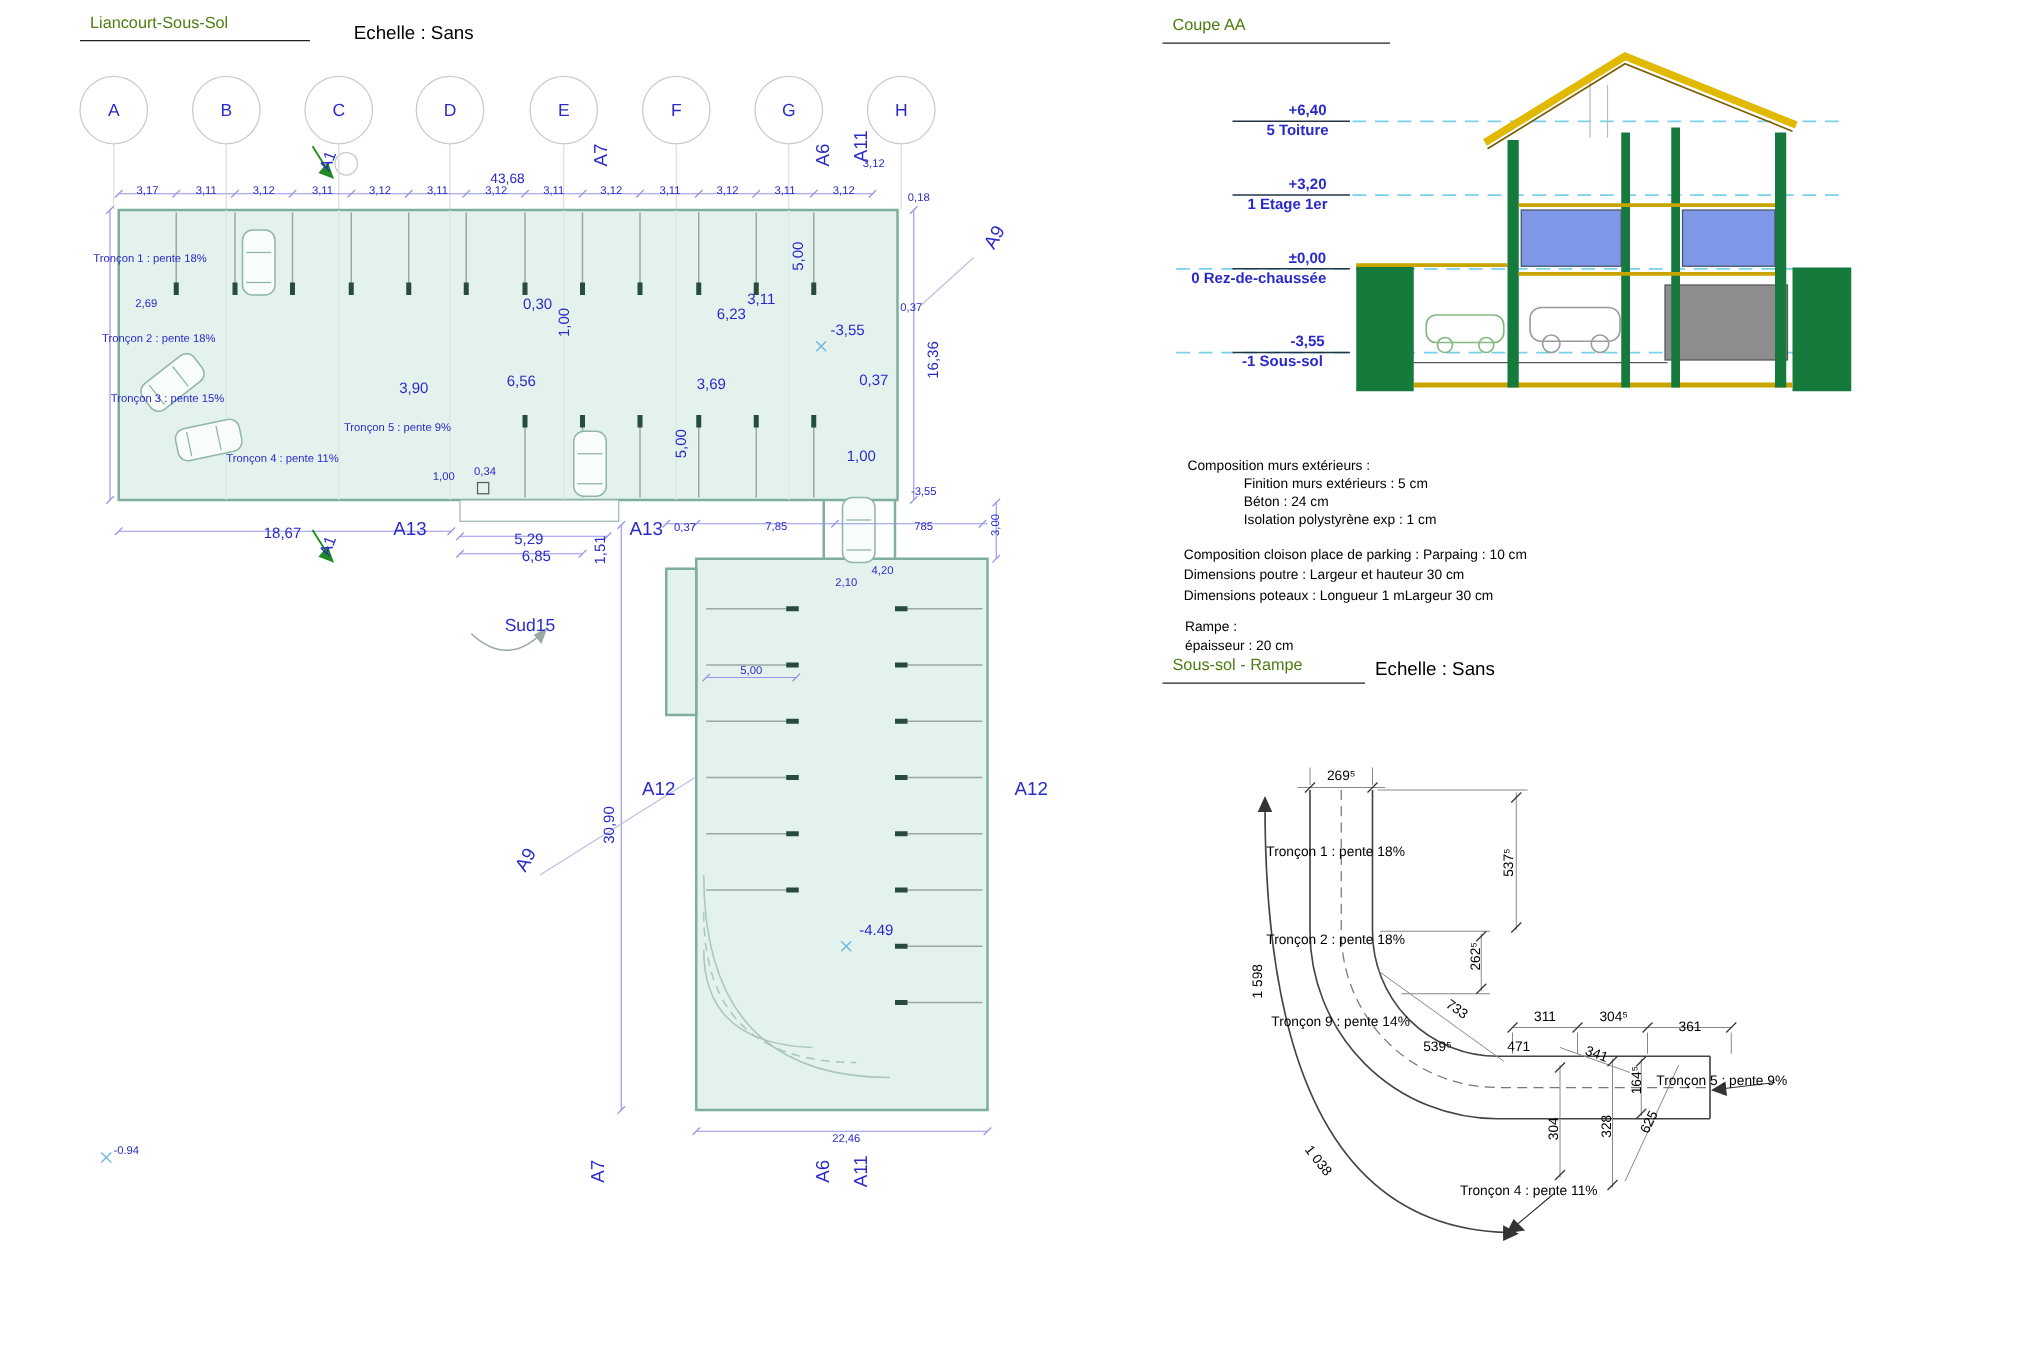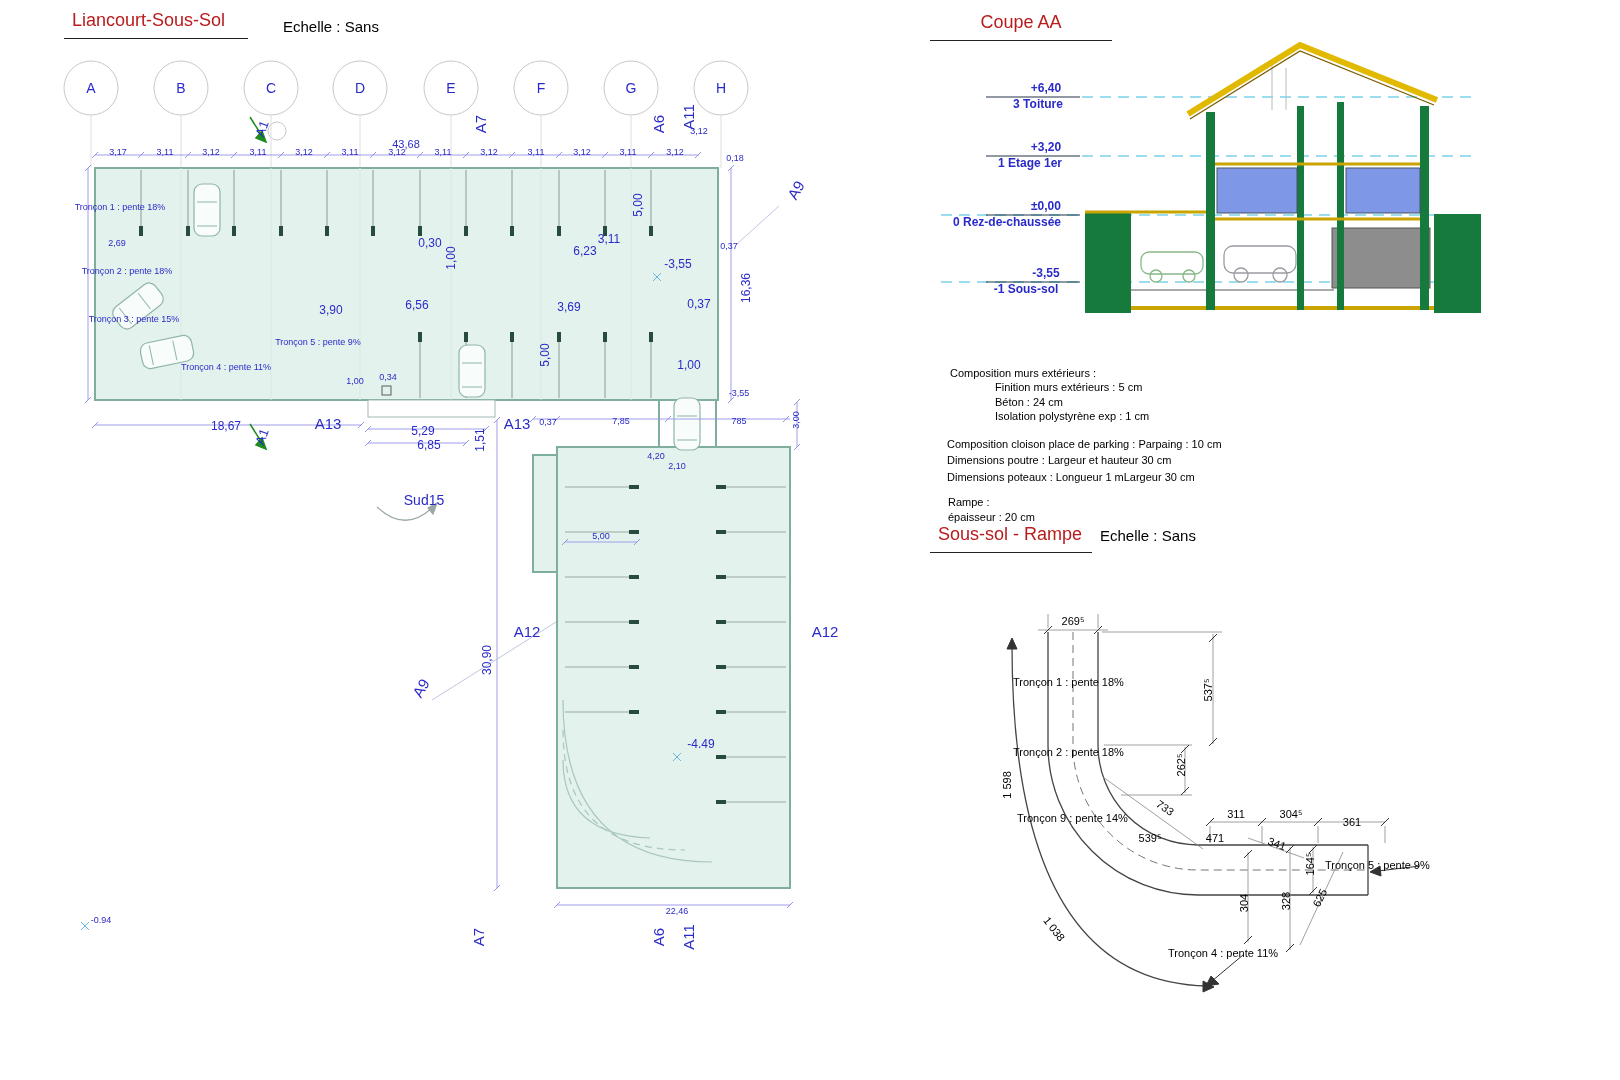--- a/index.html
+++ b/index.html
@@ -10,21 +10,21 @@
   .k{color:#000}
   .b{font-weight:bold}
   .s9{font-size:9px}.s11{font-size:11px}.s13{font-size:13px}.s14{font-size:14px}.s15{font-size:15px}
   .r90{transform:translate(-50%,-50%) rotate(-90deg)}
   .rm60{transform:translate(-50%,-50%) rotate(-60deg)}
   .rm70{transform:translate(-50%,-50%) rotate(-70deg)}
   .r35{transform:translate(-50%,-50%) rotate(35deg)}
   .r20{transform:translate(-50%,-50%) rotate(20deg)}
   .rm64{transform:translate(-50%,-50%) rotate(-64deg)}
   .r52{transform:translate(-50%,-50%) rotate(52deg)}
-  .title{position:absolute;color:#b91c1c;font-size:18px;border-bottom:1.5px solid #222;padding:0 8px 7px 8px;white-space:nowrap}
+  .title{position:absolute;color:#4d7c0f;font-size:13px;border-bottom:1.5px solid #222;padding:0 8px 7px 8px;white-space:nowrap}
   svg{position:absolute;left:0;top:0}
 </style>
 </head>
 <body>
 
 <div id="canvas">
 
 <svg width="1620" height="1080" viewBox="0 0 1620 1080">
 
   <g stroke="#c9c9c9" fill="none" stroke-width="1">
@@ -396,21 +396,21 @@
 <div class="lb" style="left:226px;top:427px">18,67</div>
 <div class="lb s15" style="left:328px;top:424px">A13</div>
 <div class="lb" style="left:423px;top:432px">5,29</div>
 <div class="lb" style="left:429px;top:446px">6,85</div>
 <div class="lb r90" style="left:481px;top:440px">1,51</div>
 <div class="lb s15" style="left:517px;top:424px">A13</div>
 <div class="lb s9" style="left:548px;top:422px">0,37</div>
 <div class="lb s9" style="left:621px;top:421px">7,85</div>
 <div class="lb s9" style="left:739px;top:421px">785</div>
 <div class="lb s9 r90" style="left:796px;top:420px">3,00</div>
-<div class="lb s9" style="left:656px;top:456px">4,20</div>
+<div class="lb s9" style="left:706px;top:456px">4,20</div>
 <div class="lb s9" style="left:677px;top:466px">2,10</div>
 <div class="lb s9" style="left:601px;top:536px">5,00</div>
 <div class="lb s15" style="left:527px;top:632px">A12</div>
 <div class="lb s15" style="left:825px;top:632px">A12</div>
 <div class="lb r90" style="left:488px;top:660px">30,90</div>
 <div class="lb s15 rm60" style="left:421px;top:688px">A9</div>
 <div class="lb" style="left:701px;top:745px">-4.49</div>
 <div class="lb s9" style="left:677px;top:911px">22,46</div>
 <div class="lb s9" style="left:101px;top:920px">-0.94</div>
 
@@ -418,23 +418,23 @@
 <div class="lb s15 r90" style="left:659px;top:124px">A6</div>
 <div class="lb s15 r90" style="left:689px;top:117px">A11</div>
 <div class="lb s15 r90" style="left:479px;top:937px">A7</div>
 <div class="lb s15 r90" style="left:659px;top:937px">A6</div>
 <div class="lb s15 r90" style="left:689px;top:937px">A11</div>
 <div class="lb s15 rm60" style="left:796px;top:190px">A9</div>
 <div class="lb s13 rm70" style="left:263px;top:129px">A1</div>
 <div class="lb s13 rm70" style="left:263px;top:437px">A1</div>
 <div class="lb s14" style="left:424px;top:500px">Sud15</div>
 
-<div class="title" style="left:930px;top:12px;width:182px;text-align:center">Coupe AA</div>
+<div class="title" style="left:930px;top:12px;width:182px;text-align:left">Coupe AA</div>
 <div class="lb b" style="left:1046px;top:89px">+6,40</div>
-<div class="lb b" style="left:1038px;top:105px">3 Toiture</div>
+<div class="lb b" style="left:1038px;top:105px">5 Toiture</div>
 <div class="lb b" style="left:1046px;top:148px">+3,20</div>
 <div class="lb b" style="left:1030px;top:164px">1 Etage 1er</div>
 <div class="lb b" style="left:1046px;top:207px">±0,00</div>
 <div class="lb b" style="left:1007px;top:223px">0 Rez-de-chaussée</div>
 <div class="lb b" style="left:1046px;top:274px">-3,55</div>
 <div class="lb b" style="left:1026px;top:290px">-1 Sous-sol</div>
 
 <div class="t k s11" style="left:950px;top:367px">Composition murs extérieurs :</div>
 <div class="t k s11" style="left:995px;top:381px">Finition murs extérieurs : 5 cm</div>
 <div class="t k s11" style="left:995px;top:396px">Béton : 24 cm</div>

